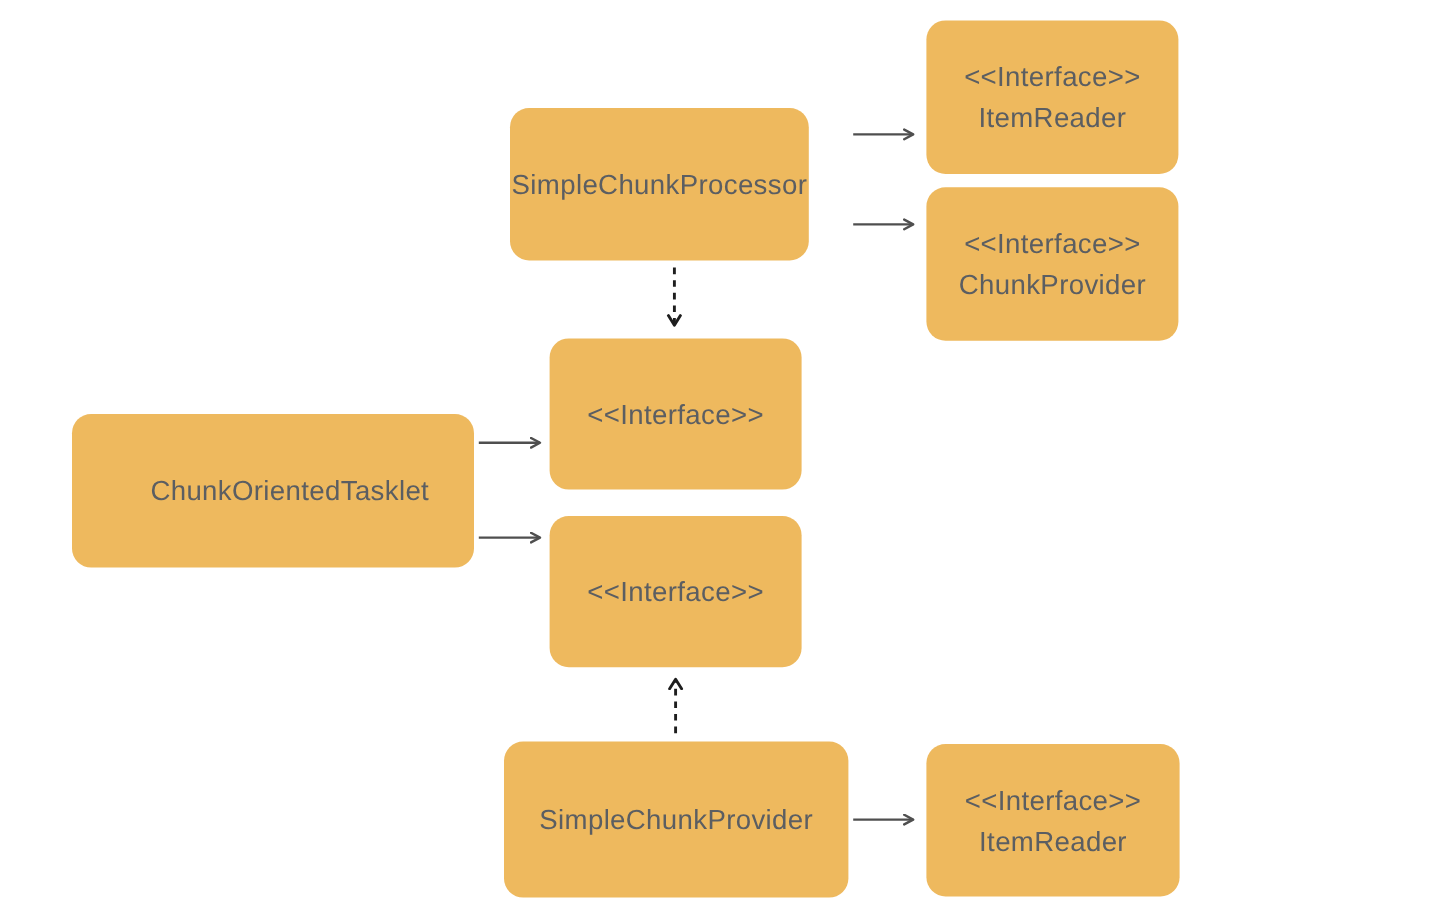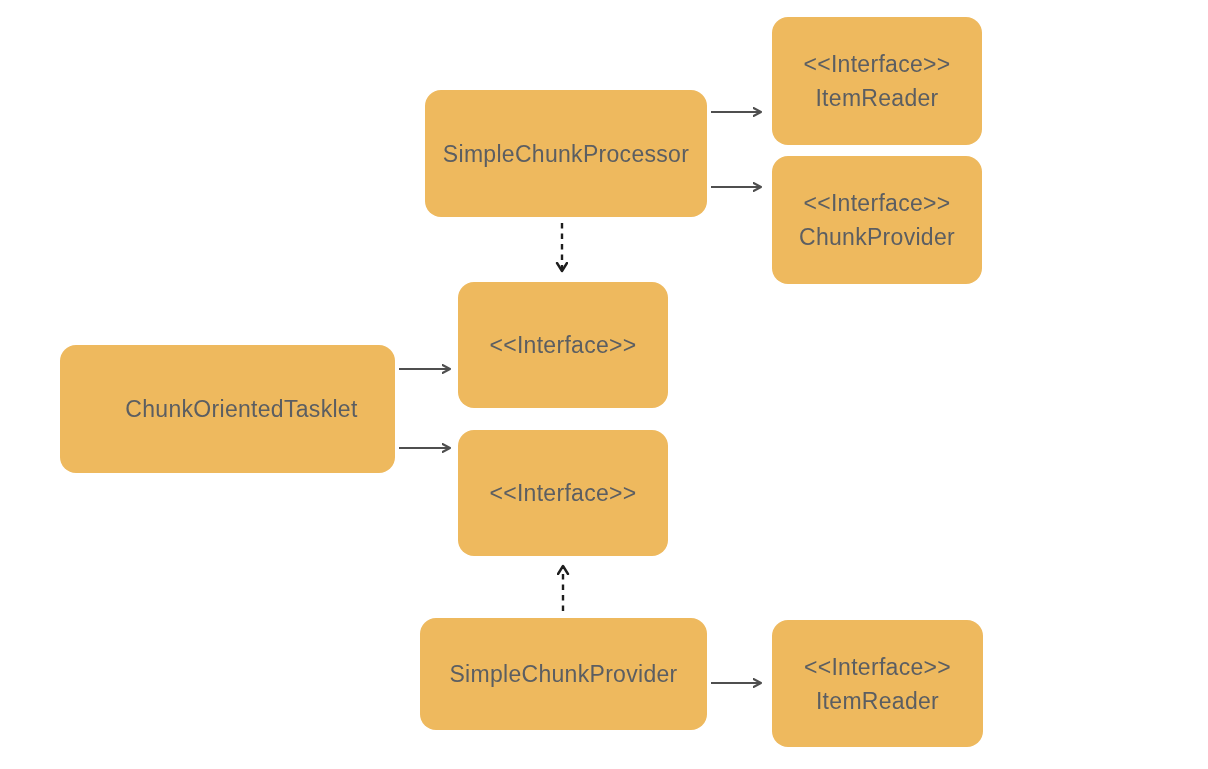--- a/index.html
+++ b/index.html
@@ -41,27 +41,27 @@
   .edge-solid {
     stroke: #4F4F4F;
     stroke-width: 2;
   }
   .edge-dashed {
     stroke: #1E1E1E;
     stroke-width: 2.4;
     stroke-dasharray: 5.5 5;
   }
   
-  .n-simple-chunk-processor { left: 425px; top:  90px; width: 282px; height: 127px; }
+  .n-simple-chunk-processor { left: 425px; top:  90px; width: 249px; height: 127px; }
   .n-item-writer            { left: 772px; top:  17px; width: 210px; height: 128px; }
   .n-item-processor         { left: 772px; top: 156px; width: 210px; height: 128px; }
   .n-chunk-processor        { left: 458px; top: 282px; width: 210px; height: 126px; }
   .n-chunk-oriented-tasklet { left:  60px; top: 345px; width: 335px; height: 128px; padding-left: 28px; }
   .n-chunk-provider         { left: 458px; top: 430px; width: 210px; height: 126px; }
-  .n-simple-chunk-provider  { left: 420px; top: 618px; width: 287px; height: 112px; }
+  .n-simple-chunk-provider  { left: 420px; top: 618px; width: 287px; height: 130px; }
   .n-item-reader            { left: 772px; top: 620px; width: 211px; height: 127px; }
 </style>
 </head>
 <body>
 
 <div class="canvas">
 
   <svg class="edges" viewBox="0 0 1208 769" xmlns="http://www.w3.org/2000/svg">
     <defs>
       <marker id="arrow-solid" markerWidth="14" markerHeight="14" refX="8.5" refY="5" orient="auto" markerUnits="userSpaceOnUse">

